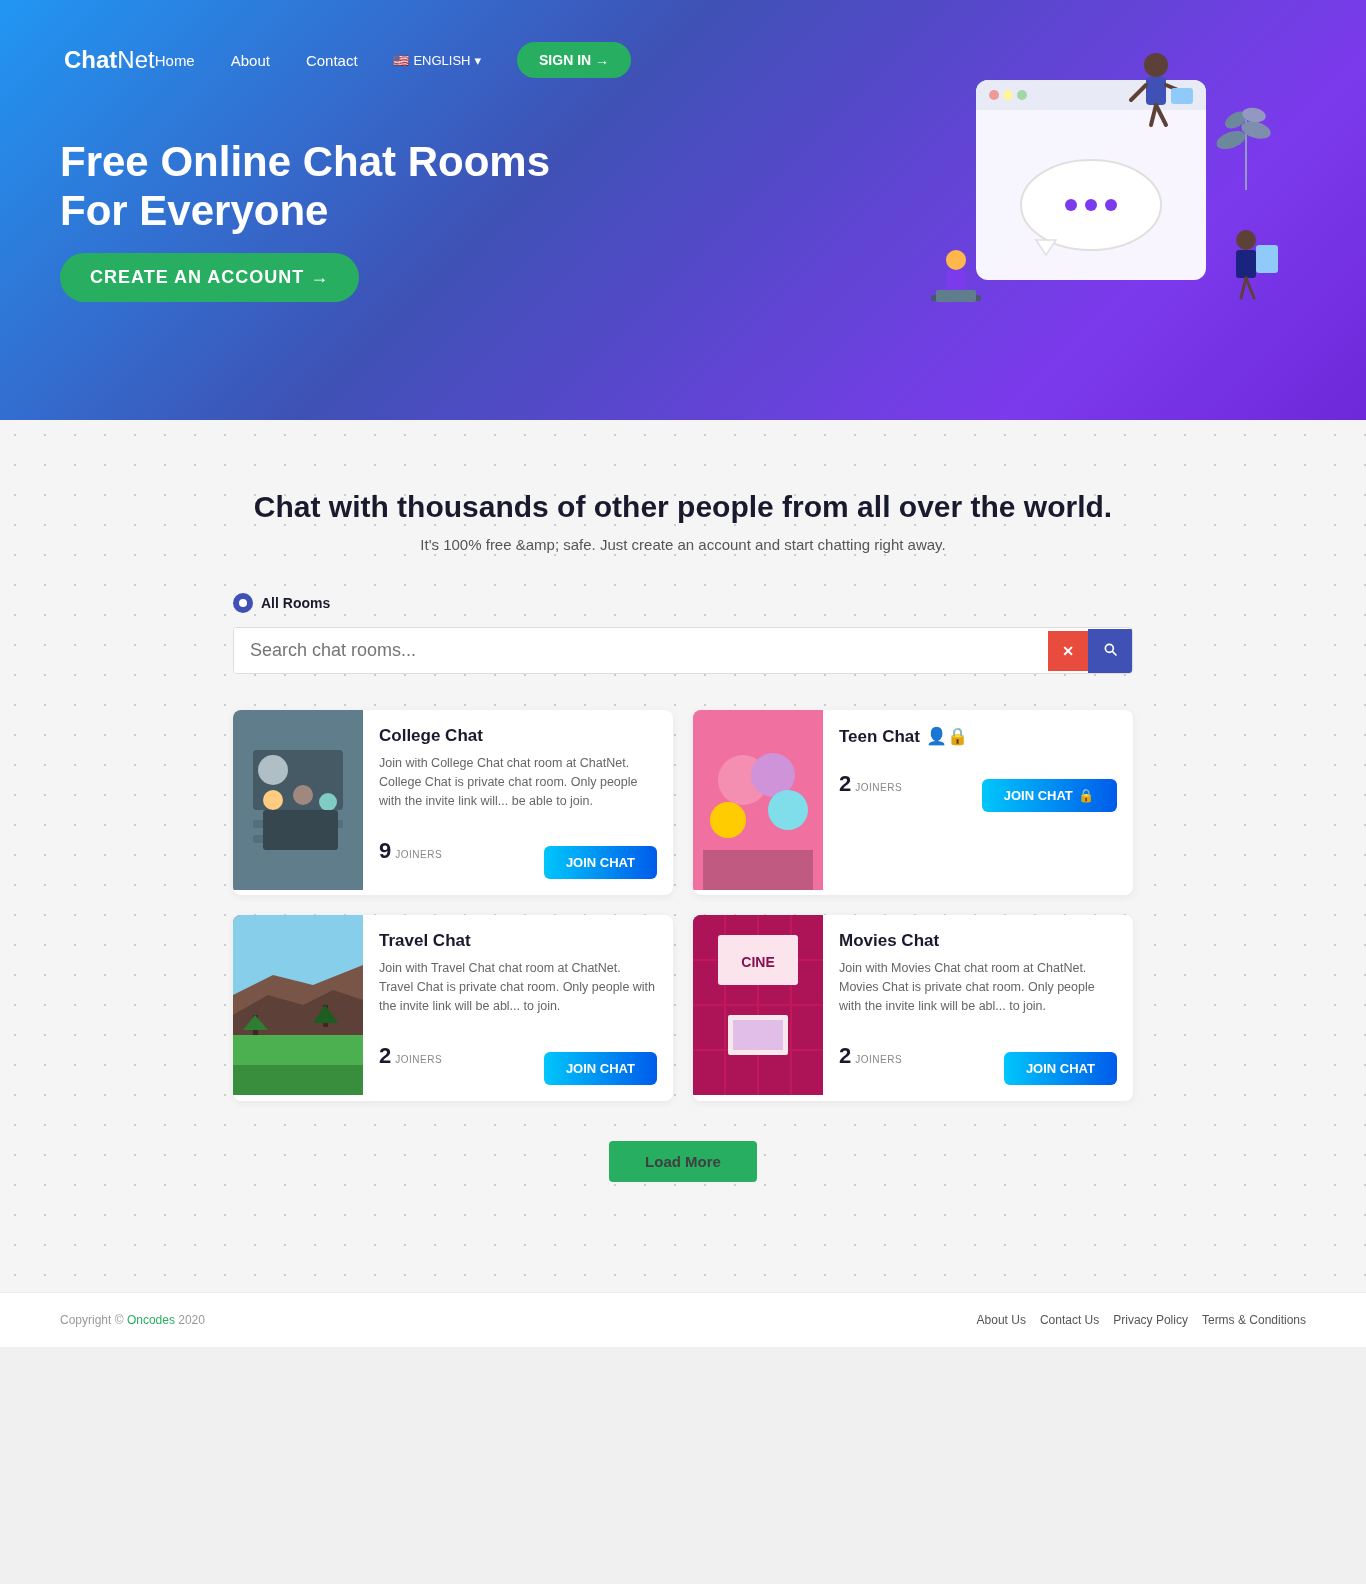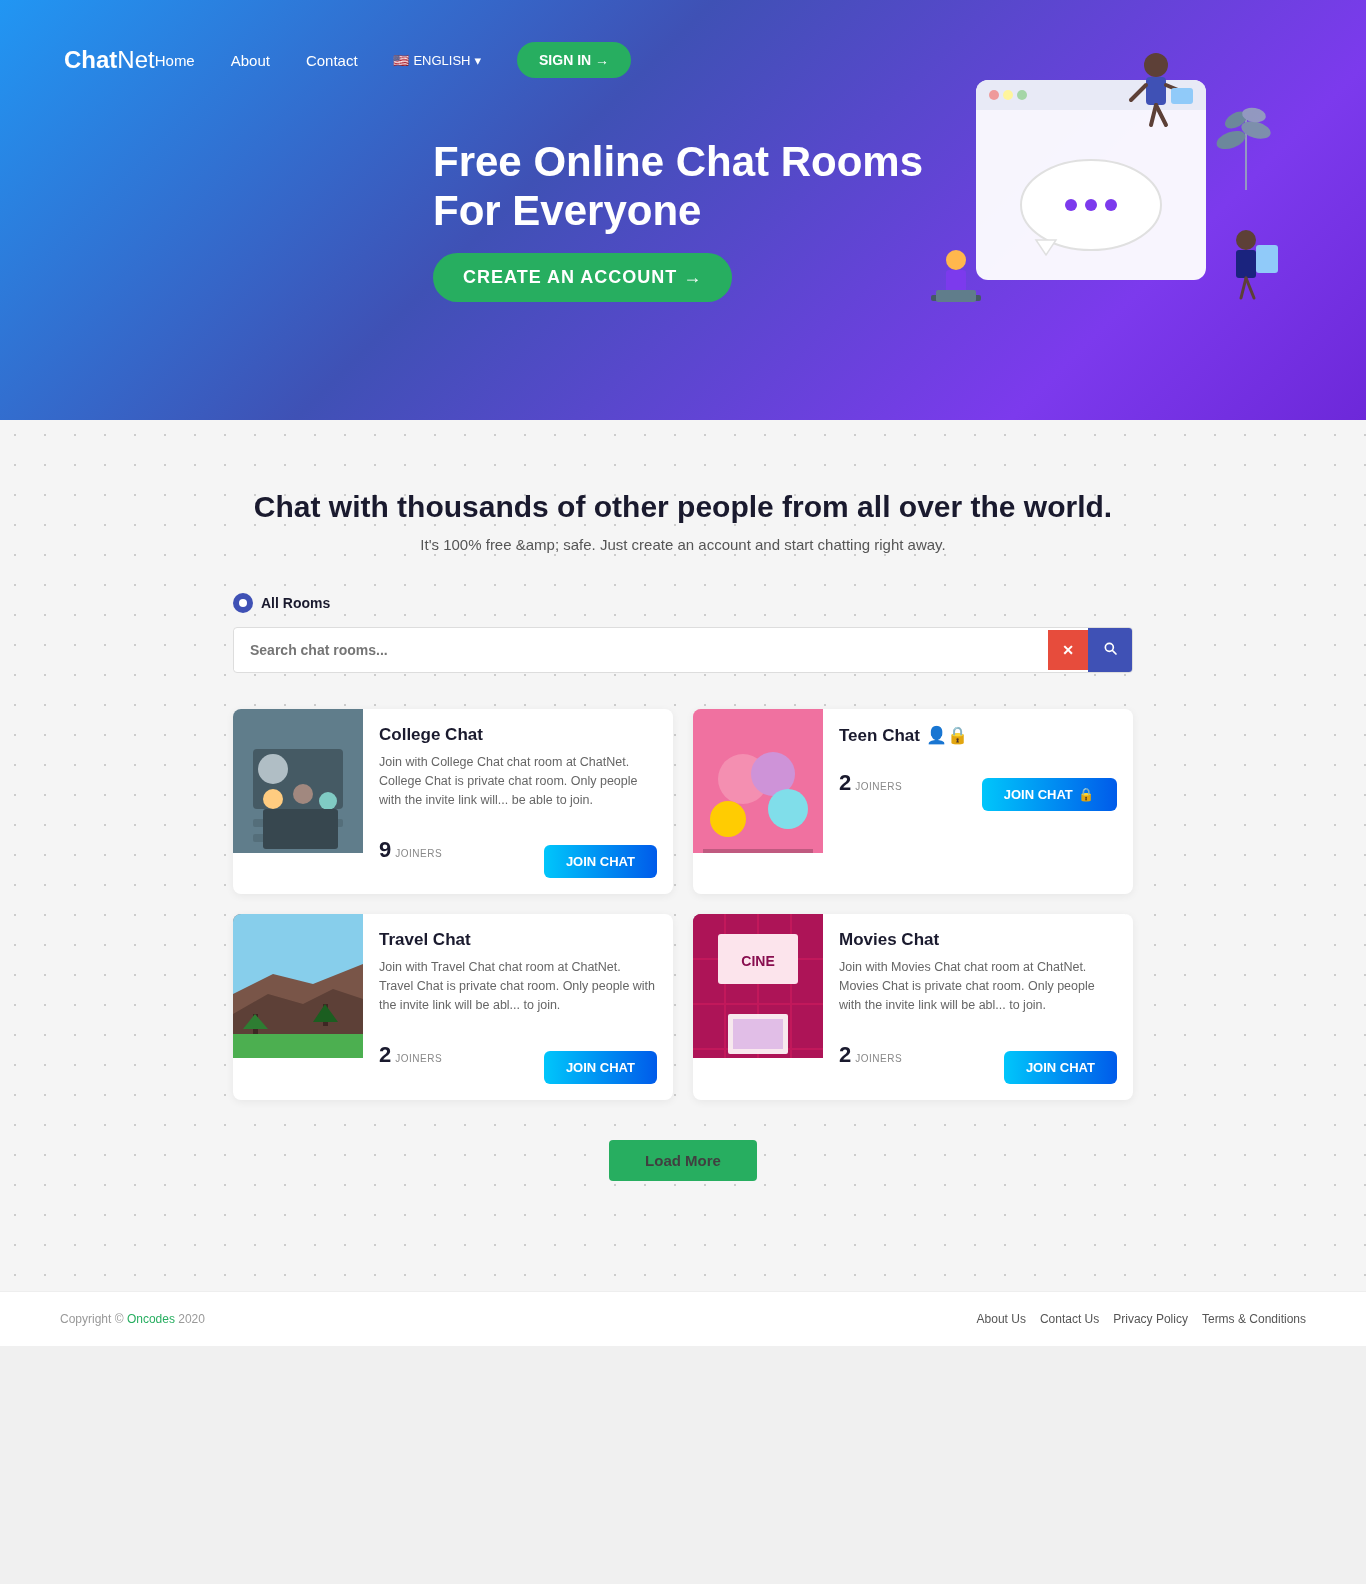--- a/index.html
+++ b/index.html
@@ -24,21 +24,20 @@
 
     
     .hero {
       background: linear-gradient(135deg, #2196f3 0%, #3f51b5 40%, #7c3aed 80%, #6d28d9 100%);
       min-height: 420px;
       padding: 100px 60px 80px;
       position: relative;
       overflow: hidden;
       display: flex;
       align-items: center;
-      justify-content: center;
     }
     .hero-content { max-width: 500px; z-index: 2; }
     .hero-title { color: #fff; font-size: 42px; font-weight: 800; line-height: 1.15; margin-bottom: 18px; }
     .hero-sub { color: rgba(255,255,255,0.85); font-size: 15px; line-height: 1.6; margin-bottom: 36px; max-width: 380px; }
     .hero-cta {
       background: #27ae60; color: #fff; border: none; border-radius: 30px;
       padding: 14px 30px; font-size: 18px; font-weight: 700; cursor: pointer;
       letter-spacing: 1px; text-transform: uppercase;
     }
 
@@ -76,21 +75,21 @@
     .all-rooms-label { font-size: 14px; font-weight: 600; color: #1a1a2e; }
 
     
     .search-bar {
       display: flex; align-items: center; margin-bottom: 36px;
       border: 1px solid #ddd; border-radius: 4px; background: #fff;
       overflow: hidden;
     }
     .search-input {
       flex: 1; border: none; outline: none; padding: 12px 16px;
-      font-size: 14px; color: #555; font-weight: bold;
+      font-size: 18px; color: #555;
     }
     .search-btn-clear {
       background: #e74c3c; border: none; padding: 12px 14px; cursor: pointer; color: #fff; font-weight: 700; font-size: 14px;
     }
     .search-btn-go {
       background: #3f51b5; border: none; padding: 12px 14px; cursor: pointer; color: #fff; font-size: 16px;
     }
 
     
     .cards-grid {
@@ -103,21 +102,21 @@
     .chat-card {
       background: #fff;
       border-radius: 8px;
       overflow: hidden;
       display: flex;
       flex-direction: row;
       box-shadow: 0 2px 8px rgba(0,0,0,0.06);
     }
 
     
-    .card-photo { width: 130px; min-width: 130px; height: 144px; overflow: hidden; position: relative; }
+    .card-photo { width: 130px; min-width: 130px; height: 180px; overflow: hidden; position: relative; }
 
     .card-body { padding: 16px 16px; flex: 1; display: flex; flex-direction: column; }
     .card-title { font-size: 17px; font-weight: 700; color: #1a1a2e; margin-bottom: 8px; display: flex; align-items: center; gap: 6px; }
     .card-desc { font-size: 12.5px; color: #666; line-height: 1.5; flex: 1; margin-bottom: 12px; }
     .card-footer { display: flex; align-items: center; justify-content: space-between; }
     .joiners { font-size: 12px; color: #555; display: flex; align-items: baseline; gap: 4px; }
     .joiners strong { font-size: 22px; font-weight: 700; color: #1a1a2e; }
     .joiners span { font-size: 10px; text-transform: uppercase; letter-spacing: 0.5px; color: #888; }
     .join-btn {
       background: linear-gradient(90deg, #00c6fb, #005bea);

